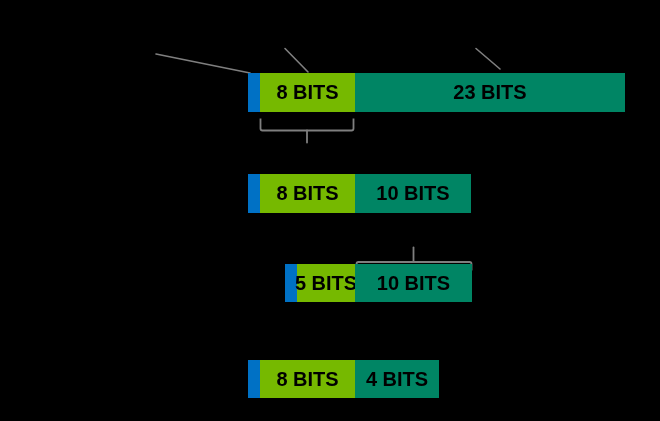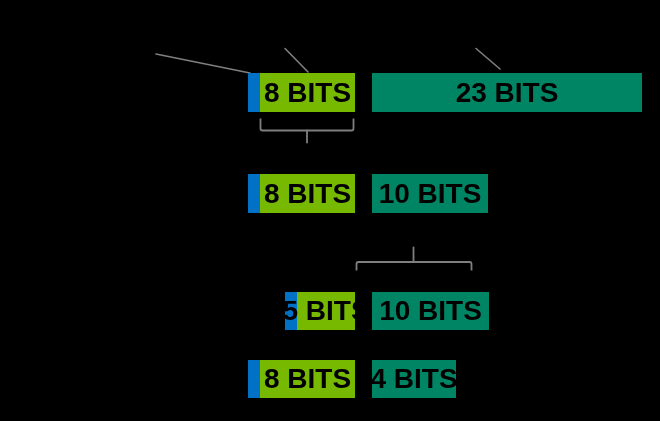--- a/index.html
+++ b/index.html
@@ -27,38 +27,38 @@
     display: flex;
     align-items: stretch;
   }
   .seg {
     display: flex;
     align-items: center;
     justify-content: center;
   }
   .seg-label {
     color: #000000;
-    font-size: 28px;
+    font-size: 20px;
     font-weight: 600;
     letter-spacing: 0px;
     white-space: nowrap;
   }
   .sign      { background: #0071C5; width: 12px; }
   .exponent  { background: #76B900; }
-  .mantissa  { background: #008564; margin-left: 17px; }
+  .mantissa  { background: #008564; }
 
   .row1 { left: 248px; top: 73px;  height: 39px; }
   .row1 .exponent { width: 95px; }
   .row1 .mantissa { width: 270px; }
 
   .row2 { left: 248px; top: 174px; height: 39px; }
   .row2 .exponent { width: 95px; }
   .row2 .mantissa { width: 116px; }
 
-  .row3 { left: 285px; top: 292px; height: 38px; }
+  .row3 { left: 285px; top: 264px; height: 38px; }
   .row3 .exponent { width: 58px; }
   .row3 .mantissa { width: 117px; }
 
   .row4 { left: 248px; top: 360px; height: 38px; }
   .row4 .exponent { width: 95px; }
   .row4 .mantissa { width: 84px; }
 </style>
 </head>
 <body>
 

